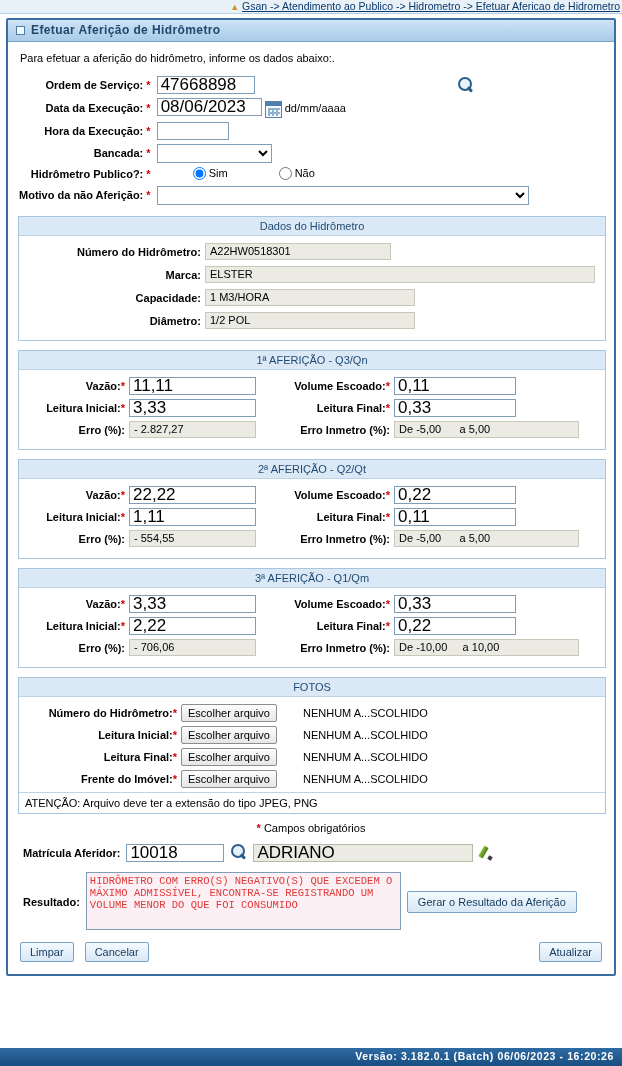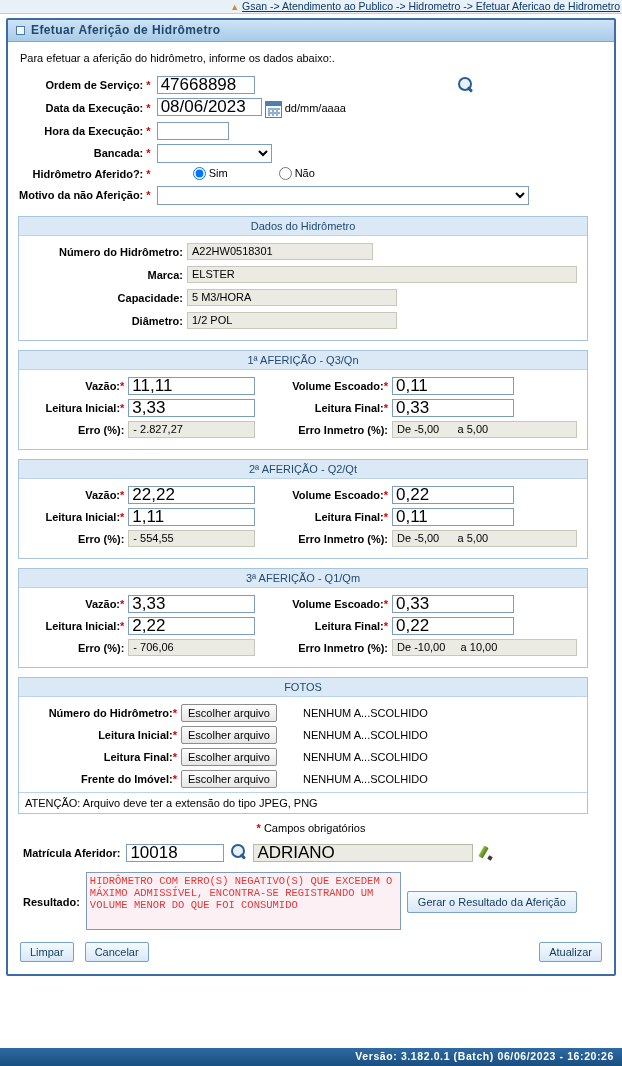--- a/index.html
+++ b/index.html
@@ -118,21 +118,21 @@
     content:""; position:absolute; left:2px; top:6px; width:12px; height:8px;
     background:
       repeating-linear-gradient(to right,#7fa6c9 0 2px, transparent 2px 4px),
       repeating-linear-gradient(to bottom,#7fa6c9 0 2px, transparent 2px 4px);
     opacity:.85;
   }
 
   
   .section {
     border: 1px solid #a9c4dd;
-    margin: 9px 18px 0 2px;
+    margin: 9px 0 0 2px;
     background: #ffffff;
   }
   .section-head {
     background: #dbe9f6;
     border-bottom: 1px solid #bcd4e8;
     text-align: center;
     font-size: 11px;
     color: #1f4a73;
     padding: 3px 0;
   }
@@ -274,21 +274,21 @@
           </td>
           <td colspan="2">
             <select style="width:115px">
               <option></option>
             </select>
           </td>
           <td></td>
         </tr>
         <tr>
           <td class="lbl">
-            <span>Hidrômetro Aferido?:</span>
+            <span>Hidrômetro Publico?:</span>
             <span class="req">*</span>
           </td>
           <td colspan="3">
             <span class="radio-wrap">
               <input type="radio" name="afer" checked="" style="">
               <span>Sim</span>
             </span>
             <span class="radio-wrap">
               <input type="radio" name="afer" style="">
               <span>Não</span>
@@ -322,21 +322,21 @@
             </tr>
             <tr>
               <td class="lbl">Marca:</td>
               <td>
                 <span class="ro-val" style="width:390px">ELSTER</span>
               </td>
             </tr>
             <tr>
               <td class="lbl">Capacidade:</td>
               <td>
-                <span class="ro-val" style="width:210px">5 M3/HORA</span>
+                <span class="ro-val" style="width:210px">1 M3/HORA</span>
               </td>
             </tr>
             <tr>
               <td class="lbl">Diâmetro:</td>
               <td>
                 <span class="ro-val" style="width:210px">1/2 POL</span>
               </td>
             </tr>
           </tbody>
             </table>

